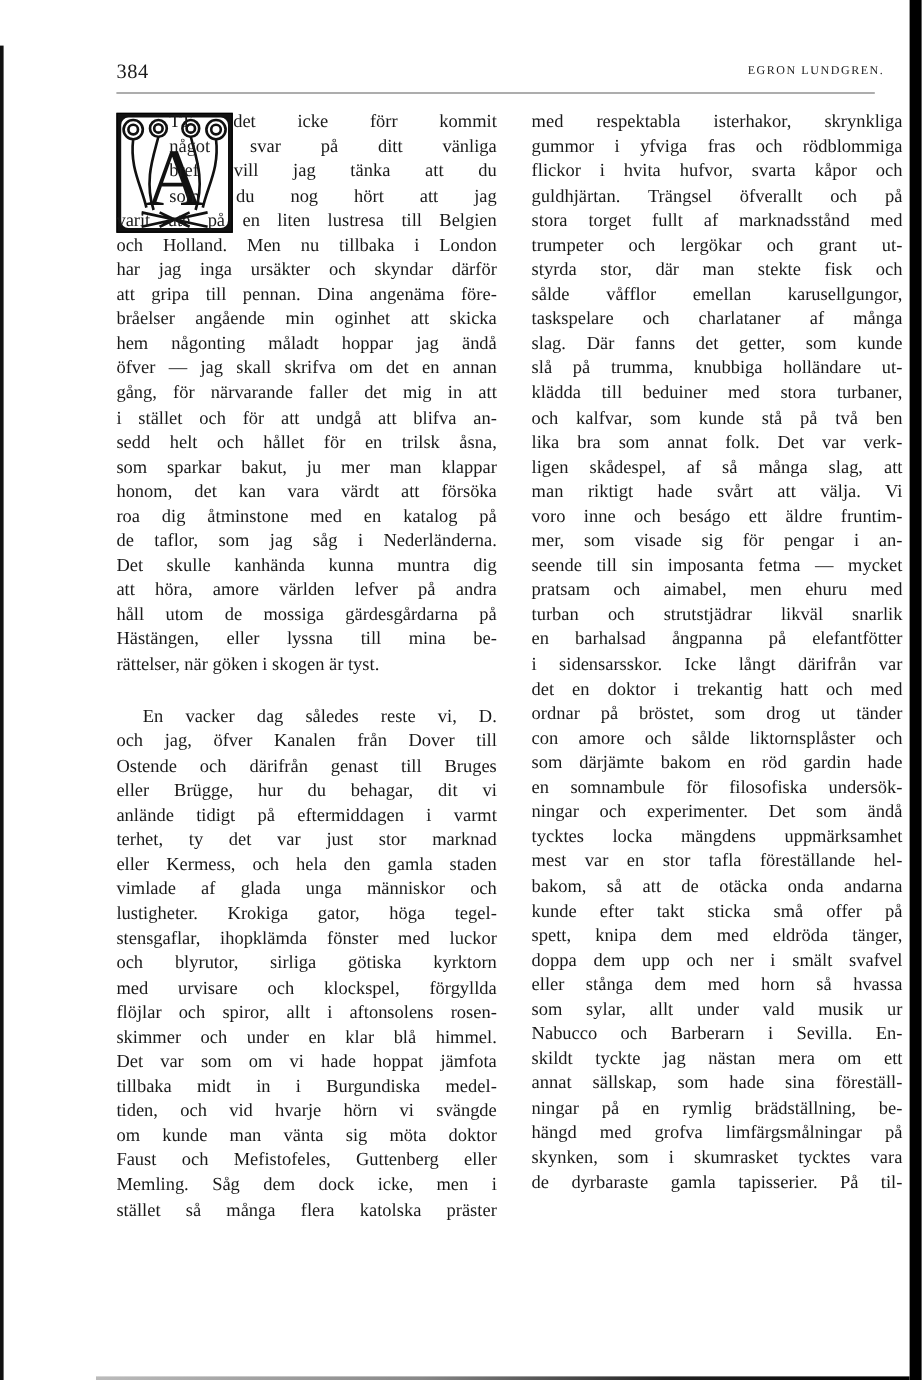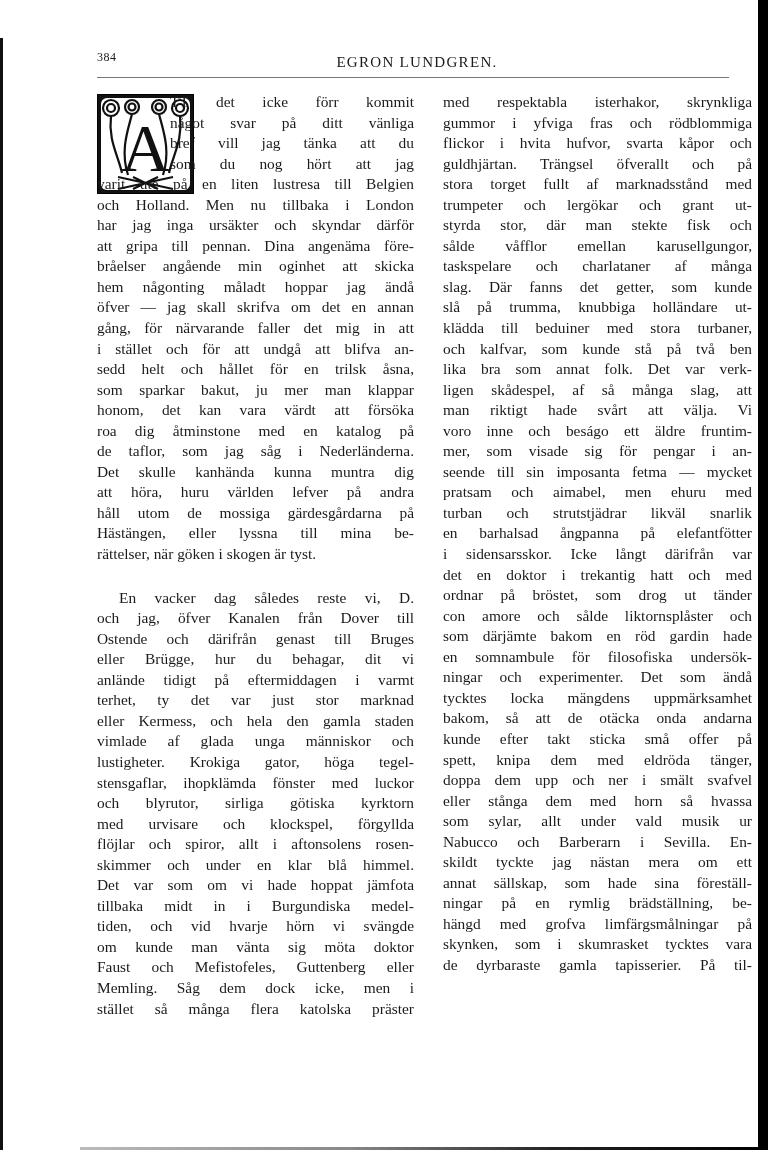--- a/index.html
+++ b/index.html
@@ -6,30 +6,30 @@
   body {
     width: 768px; height: 1150px; position: relative; overflow: hidden;
     background: #ffffff;
     font-family: "Liberation Serif", "DejaVu Serif", serif;
     color: #1a1a1a;
   }
   .left-edge { position: absolute; left: 0; top: 38px; width: 3px; height: 1112px; background: #111; }
   .right-edge { position: absolute; right: 0; top: 0; width: 10px; height: 1150px; background: #000; }
   .bottom-edge { position: absolute; left: 80px; right: 10px; bottom: 0; height: 3px; background: linear-gradient(90deg,#bbb 0%,#888 40%,#222 70%,#000 100%); }
   .header { position: absolute; left: 97px; top: 50px; width: 640px; height: 24px; }
-  .page-number { position: absolute; left: 0; top: 0; font-size: 12px; letter-spacing: 0.5px; }
-  .running-head { position: absolute; left: 0; width: 640px; top: 4px; text-align: center; font-size: 15px; letter-spacing: 1.3px; }
+  .page-number { position: absolute; left: 0; top: 0; font-size: 17px; letter-spacing: 0.5px; }
+  .running-head { position: absolute; left: 0; width: 640px; top: 4px; text-align: right; font-size: 10px; letter-spacing: 1.3px; }
   .header-rule { position: absolute; left: 97px; top: 77px; width: 632px; height: 1px; background: #777; }
   .column { position: absolute; top: 92px; font-size: 15.4px; line-height: 20.55px; }
   .col-left { left: 97px; width: 317px; }
   .col-right { left: 443px; width: 309px; }
   .line { display: block; white-space: nowrap; text-align: justify; text-align-last: justify; height: 20.55px; overflow: visible; }
   .line.last { text-align-last: left; }
   .line.indent { padding-left: 22px; margin-top: 23px; }
-  .line.dropped { padding-left: 73px; }
+  .line.dropped { padding-left: 44px; }
   .dropcap {
     position: absolute; left: 97px; top: 94px; width: 97px; height: 100px;
     background: #111; border: 1px solid #000; box-sizing: border-box;
   }
   .dropcap svg { display: block; }
 </style>
 </head>
 <body>
 
 <div class="left-edge"></div>
@@ -77,21 +77,21 @@
   <span class="line">hem någonting måladt hoppar jag ändå</span>
   <span class="line">öfver — jag skall skrifva om det en annan</span>
   <span class="line">gång, för närvarande faller det mig in att</span>
   <span class="line">i stället och för att undgå att blifva an-</span>
   <span class="line">sedd helt och hållet för en trilsk åsna,</span>
   <span class="line">som sparkar bakut, ju mer man klappar</span>
   <span class="line">honom, det kan vara värdt att försöka</span>
   <span class="line">roa dig åtminstone med en katalog på</span>
   <span class="line">de taflor, som jag såg i Nederländerna.</span>
   <span class="line">Det skulle kanhända kunna muntra dig</span>
-  <span class="line">att höra, huru världen lefver på andra</span>
+  <span class="line">att höra, amore världen lefver på andra</span>
   <span class="line">håll utom de mossiga gärdesgårdarna på</span>
   <span class="line">Hästängen, eller lyssna till mina be-</span>
   <span class="line last">rättelser, när göken i skogen är tyst.</span>
   <span class="line indent">En vacker dag således reste vi, D.</span>
   <span class="line">och jag, öfver Kanalen från Dover till</span>
   <span class="line">Ostende och därifrån genast till Bruges</span>
   <span class="line">eller Brügge, hur du behagar, dit vi</span>
   <span class="line">anlände tidigt på eftermiddagen i varmt</span>
   <span class="line">terhet, ty det var just stor marknad</span>
   <span class="line">eller Kermess, och hela den gamla staden</span>
@@ -135,20 +135,21 @@
   <span class="line">turban och strutstjädrar likväl snarlik</span>
   <span class="line">en barhalsad ångpanna på elefantfötter</span>
   <span class="line">i sidensarsskor. Icke långt därifrån var</span>
   <span class="line">det en doktor i trekantig hatt och med</span>
   <span class="line">ordnar på bröstet, som drog ut tänder</span>
   <span class="line">con amore och sålde liktornsplåster och</span>
   <span class="line">som därjämte bakom en röd gardin hade</span>
   <span class="line">en somnambule för filosofiska undersök-</span>
   <span class="line">ningar och experimenter. Det som ändå</span>
   <span class="line">tycktes locka mängdens uppmärksamhet</span>
+  <span class="line">mest var en stor tafla föreställande hel-</span>
   <span class="line">bakom, så att de otäcka onda andarna</span>
   <span class="line">kunde efter takt sticka små offer på</span>
   <span class="line">spett, knipa dem med eldröda tänger,</span>
   <span class="line">doppa dem upp och ner i smält svafvel</span>
   <span class="line">eller stånga dem med horn så hvassa</span>
   <span class="line">som sylar, allt under vald musik ur</span>
   <span class="line">Nabucco och Barberarn i Sevilla. En-</span>
   <span class="line">skildt tyckte jag nästan mera om ett</span>
   <span class="line">annat sällskap, som hade sina föreställ-</span>
   <span class="line">ningar på en rymlig brädställning, be-</span>

